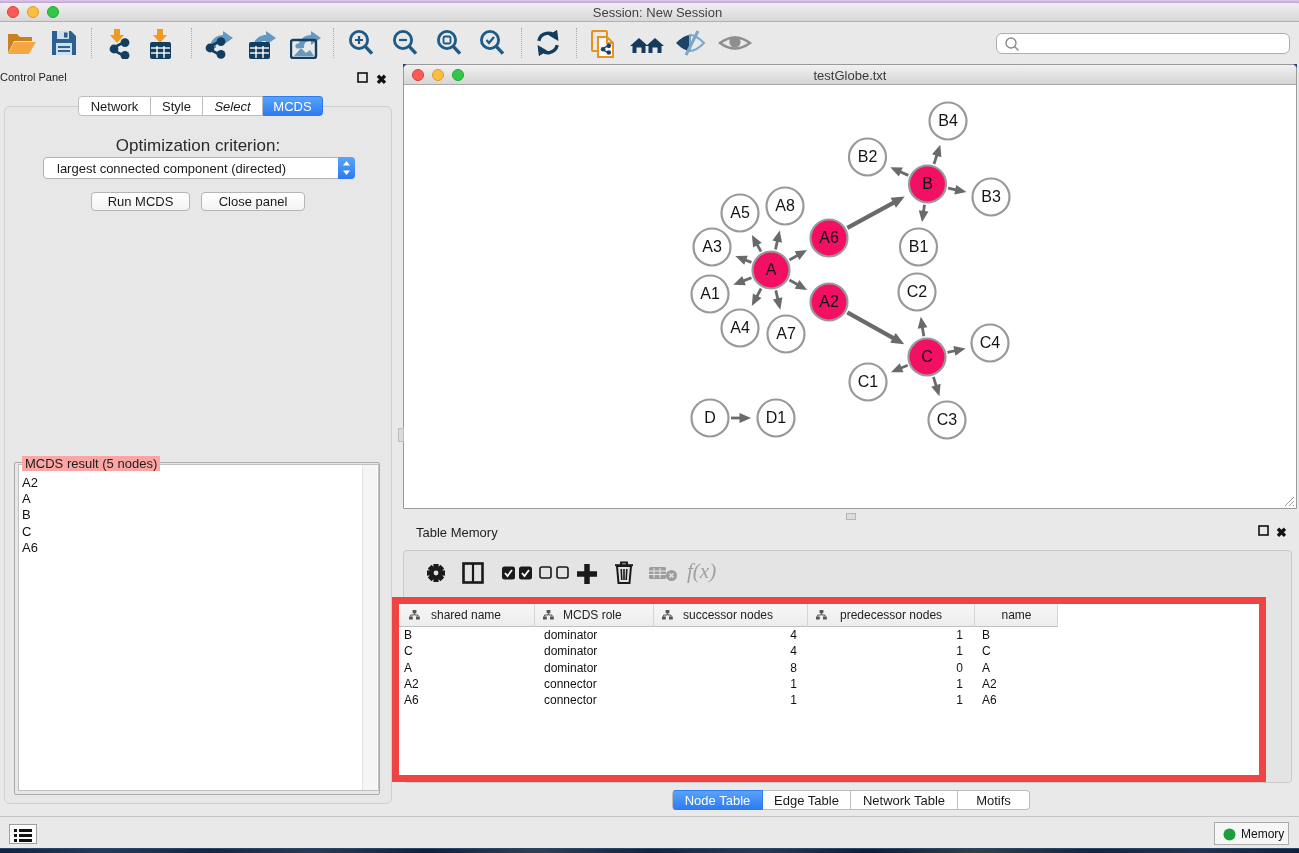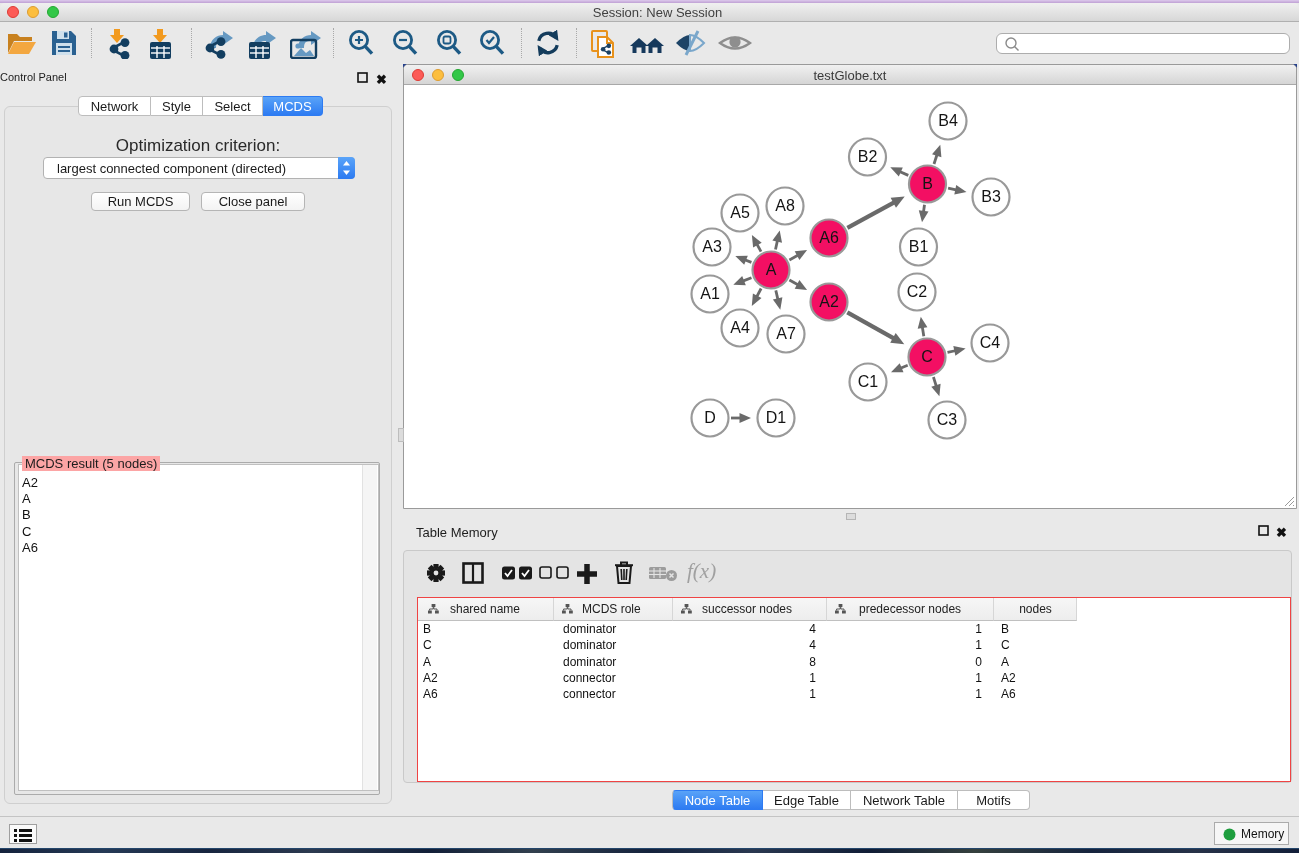--- a/index.html
+++ b/index.html
@@ -36,21 +36,21 @@
 #mcds-sb{position:absolute;right:1px;top:0px;width:15px;height:325px;background:#f5f5f5;border-left:1px solid #e2e2e2;}
 
 #netwin{left:403px;top:64px;width:894px;height:445px;border:1px solid #9a9a9a;border-radius:5px 5px 0 0;background:#fff;}
 #net-titlebar{position:absolute;left:0;top:0;width:892px;height:20px;background:linear-gradient(180deg,#f1f1f1,#d5d5d5);border-bottom:1px solid #a8a8a8;border-radius:4px 4px 0 0;}
 #net-title{position:absolute;left:0;top:3px;width:892px;text-align:center;font-size:13px;color:#3a3a3a;}
 #netcorn1{left:403px;top:64px;width:4px;height:4px;background:#26418c;z-index:-1;}
 #netcorn2{left:1292px;top:64px;width:5px;height:5px;background:#26418c;z-index:-1;}
 
 #tp-title{left:416px;top:525px;font-size:13px;color:#1d1d1d;}
 #tp-box{left:403px;top:550px;width:889px;height:233px;background:#e4e4e4;border:1px solid #c9c9c9;border-radius:4px;}
-#tp-table{left:417px;top:597px;width:874px;height:185px;background:#fff;border:1px solid #ef4444;}
+#tp-table{left:392px;top:597px;width:874px;height:185px;background:#fff;border:7px solid #ef4444;}
 .th{position:absolute;top:0;height:23px;background:linear-gradient(180deg,#f6f6f6,#ededed);border-right:1px solid #d6d6d6;border-bottom:1px solid #c0c0c0;font-size:12px;color:#222;}
 .th span{position:absolute;top:4px;}
 .trow{position:absolute;left:0;width:872px;height:16.3px;font-size:12px;color:#111;}
 .trow span{position:absolute;top:0px;}
 #tp-tabs{left:672px;top:790px;}
 #tp-tabs .seg{height:20px;}
 
 #statusbar{left:0;top:816px;width:1299px;height:32px;background:#e9e9e9;border-top:1px solid #c4c4c4;}
 #listbtn{left:9px;top:824px;width:28px;height:20px;background:#fafafa;border:1px solid #9f9f9f;}
 #membtn{left:1214px;top:822px;width:75px;height:23px;background:#f6f6f6;border:1px solid #ababab;font-size:12px;color:#111;}
@@ -209,21 +209,21 @@
 
 <div class="abs" id="cp-title">Control Panel</div>
 <div class="abs wicon" style="left:357px;top:71px;"><svg width="11" height="11">
       <rect x="1" y="1" width="9" height="9" fill="none" stroke="#111" stroke-width="1.6"></rect>
     </svg></div>
 <div class="abs wicon" style="left:376px;top:72px;font-weight:bold;">✖</div>
 <div class="abs" id="cp-box"></div>
 <div class="tabbar abs" id="cp-tabs">
  <div class="seg" style="width:73px;">Network</div>
  <div class="seg" style="width:52px;">Style</div>
- <div class="seg" style="width:60px;">Select</div>
+ <div class="seg" style="width:60px;font-style:italic;">Select</div>
  <div class="seg sel" style="width:60px;">MCDS</div>
 </div>
 <div class="abs" id="opt-label">Optimization criterion:</div>
 <div class="abs" id="dd">
     <span id="dd-text">largest connected component (directed)</span>
  <div id="dd-btn"><svg width="17" height="22">
         <path d="M8.5 4 L12 8.5 L5 8.5 Z" fill="#fff"></path>
         <path d="M8.5 18 L12 13.5 L5 13.5 Z" fill="#fff"></path>
       </svg></div>
 </div>
@@ -443,21 +443,21 @@
         <g fill="#555">
           <rect x="3.6" y="0" width="3.8" height="3"></rect>
           <rect x="0" y="6.5" width="3.8" height="3"></rect>
           <rect x="7" y="6.5" width="3.8" height="3"></rect>
           <path d="M5.2 3 L5.2 5 L1.6 5 L1.6 6.5 M5.8 3 L5.8 5 L9 5 L9 6.5" stroke="#555" fill="none" stroke-width="1"></path>
         </g>
       </svg>
       <span style="left:32px;">predecessor nodes</span>
     </div>
     <div class="th" style="left:576px;width:83px;">
-      <span style="left:0;width:83px;text-align:center;">nodes</span>
+      <span style="left:0;width:83px;text-align:center;">name</span>
     </div>
     <div class="trow" style="top:24.0px;">
       <span style="left:5px;">B</span>
       <span style="left:145px;">dominator</span>
       <span style="left:300px;width:98px;text-align:right;">4</span>
       <span style="left:464px;width:100px;text-align:right;">1</span>
       <span style="left:583px;">B</span>
     </div>
     <div class="trow" style="top:40.3px;">
       <span style="left:5px;">C</span>

